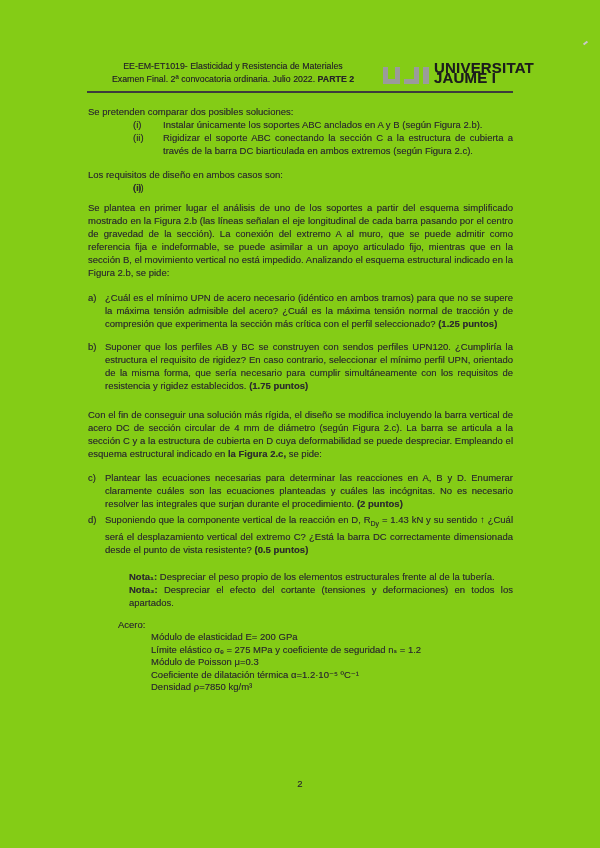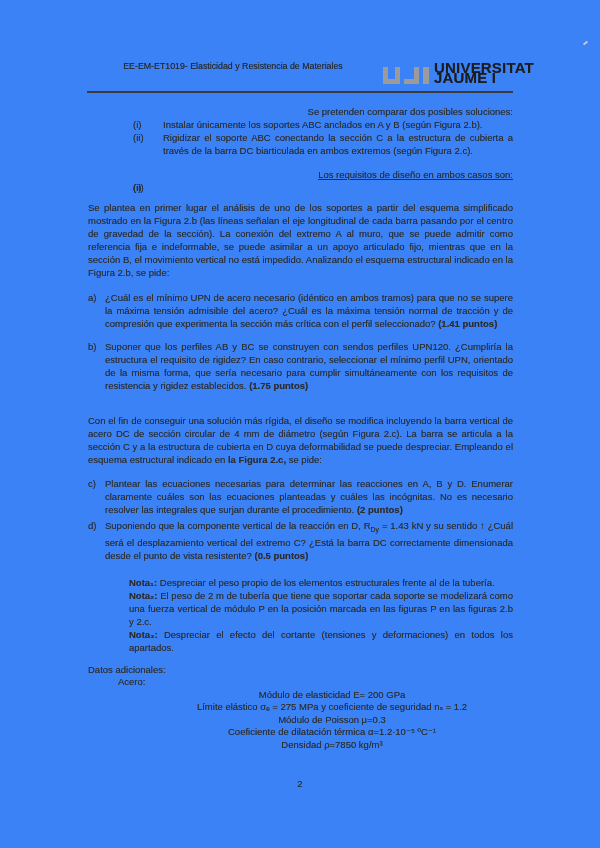--- a/index.html
+++ b/index.html
@@ -4,21 +4,21 @@
 <style>
   * { margin:0; padding:0; box-sizing:border-box; }
   html,body { width:600px; height:848px; }
   body {
     background:#ffffff;
     font-family:"Liberation Sans","DejaVu Sans",sans-serif;
     color:#2d2d2d;
   }
   .sheet {
     position:relative; width:600px; height:848px;
-    background:#3b82f6; overflow:hidden;
+    background:#84cc16; overflow:hidden;
     text-shadow:0 0 0.5px rgba(45,45,45,.55);
   }
   .artifact { position:absolute; left:583px; top:42px; width:5px; height:2px;
     background:#c9c9c9; transform:rotate(-40deg); }
 
   
   .header-left { position:absolute; left:88px; top:60px; width:290px;
     text-align:center; font-size:8.8px; line-height:13px; color:#262626; }
   .bold { font-weight:bold; }
   .logo { position:absolute; left:383px; top:59px; width:130px; height:28px;
@@ -27,52 +27,53 @@
   .glyph-u { width:17px; height:17px; border:5px solid #9b9b9b; border-top:none; }
   .glyph-j { width:15px; height:17px; border:5px solid #9b9b9b; border-top:none; border-left:none; margin-left:4px; }
   .glyph-i { width:6px; height:17px; background:#9b9b9b; margin-left:4px; }
   .logo-text { font-size:15px; font-weight:bold; line-height:10px;
     letter-spacing:.2px; color:#1c1c1c; }
   .rule { position:absolute; left:87px; top:91px; width:426px; height:2px; background:#3c3c3c; }
 
   
   .content { position:absolute; left:88px; top:100px; width:425px;
     font-size:9.5px; line-height:13px; text-align:justify; }
-  .p-title { margin-top:5px; text-align:right; }
-  .mt11 { margin-top:11px;text-decoration:underline; }
+  .p-title { margin-top:5px; text-align:left; }
+  .mt11 { margin-top:11px; }
   .list { list-style:none; }
   .list-item { position:relative; padding-left:75px; }
   .list-label { position:absolute; left:45px; top:0; }
   .para { margin-top:20px; }
   .question { position:relative; padding-left:17px; }
   .q-a { margin-top:12px; }
   .q-b { margin-top:10px; }
   .q-c { margin-top:11px; }
   .q-d { margin-top:3px; }
   .q-label { position:absolute; left:0; top:0; }
-  .para2 { margin-top:22px; }
+  .para2 { margin-top:16px; }
   .points { font-weight:bold; }
   .notes { margin-top:14px; }
   .note { text-align:justify;margin-left:41px; }
   .data-block { margin-top:10px; line-height:12.5px; text-align:left; }
   .data-material { padding-left:30px; }
-  .data-line { padding-left:63px;text-align:center; }
+  .data-line { padding-left:63px; }
   sub.var { font-size:7px; }
   .page-num { position:absolute; left:0; top:778px; width:600px;
     text-align:center; font-size:9.5px; color:#2d2d2d; }
 </style>
 </head>
 <body>
 
 <div class="sheet">
 
   <div class="artifact"></div>
 
   <div class="header-left">
     <div>EE-EM-ET1019- Elasticidad y Resistencia de Materiales</div>
+    <div><span>Examen Final. 2ª convocatoria ordinaria. Julio 2022. </span><span class="bold">PARTE 2</span></div>
   </div>
 
   <div class="logo">
     <div class="logo-blocks">
       <div class="glyph-u"></div>
       <div class="glyph-j"></div>
       <div class="glyph-i"></div>
     </div>
     <div class="logo-text">
       <div>UNIVERSITAT</div>
@@ -106,21 +107,21 @@
       <li class="list-item">
         <span class="list-label">(ii)</span>
       </li>
     </ul>
 
     <div class="para">Se plantea en primer lugar el análisis de uno de los soportes a partir del esquema simplificado mostrado en la Figura 2.b (las líneas señalan el eje longitudinal de cada barra pasando por el centro de gravedad de la sección). La conexión del extremo A al muro, que se puede admitir como referencia fija e indeformable, se puede asimilar a un apoyo articulado fijo, mientras que en la sección B, el movimiento vertical no está impedido. Analizando el esquema estructural indicado en la Figura 2.b, se pide:</div>
 
     <div class="question q-a">
       <span class="q-label">a)</span>
       <span>¿Cuál es el mínimo UPN de acero necesario (idéntico en ambos tramos) para que no se supere la máxima tensión admisible del acero? ¿Cuál es la máxima tensión normal de tracción y de compresión que experimenta la sección más crítica con el perfil seleccionado?</span>
-      <span class="points">(1.41 puntos)</span>
+      <span class="points">(1.25 puntos)</span>
     </div>
 
     <div class="question q-b">
       <span class="q-label">b)</span>
       <span>Suponer que los perfiles AB y BC se construyen con sendos perfiles UPN120. ¿Cumpliría la estructura el requisito de rigidez? En caso contrario, seleccionar el mínimo perfil UPN, orientado de la misma forma, que sería necesario para cumplir simultáneamente con los requisitos de resistencia y rigidez establecidos.</span>
       <span class="points">(1.75 puntos)</span>
     </div>
 
     <div class="para para2">
       <span>Con el fin de conseguir una solución más rígida, el diseño se modifica incluyendo la barra vertical de acero DC de sección circular de 4 mm de diámetro (según Figura 2.c). La barra se articula a la sección C y a la estructura de cubierta en D cuya deformabilidad se puede despreciar. Empleando el esquema estructural indicado en </span><span class="bold">la Figura 2.c,</span><span> se pide:</span>
@@ -136,29 +137,25 @@
       <span class="q-label">d)</span>
       <span>Suponiendo que la componente vertical de la reacción en D, R</span><sub class="var">Dy</sub><span> = 1.43 kN y su sentido ↑ ¿Cuál será el desplazamiento vertical del extremo C? ¿Está la barra DC correctamente dimensionada desde el punto de vista resistente?</span>
       <span class="points">(0.5 puntos)</span>
     </div>
 
     <div class="notes">
       <div class="note">
         <span class="bold">Nota₁:</span><span> Despreciar el peso propio de los elementos estructurales frente al de la tubería.</span>
       </div>
       <div class="note">
-        <span class="bold">Nota₂:</span><span> El peso de 2 m de tubería que tiene que soportar cada soporte se modelizará como una fuerza vertical de módulo P en la posición marcada en las figuras P en las figuras 2.b y 2.c.</span>
-      </div>
-      <div class="note">
         <span class="bold">Nota₃:</span><span> Despreciar el efecto del cortante (tensiones y deformaciones) en todos los apartados.</span>
       </div>
     </div>
 
     <div class="data-block">
-      <div>Datos adicionales:</div>
       <div class="data-material">Acero:</div>
       <div class="data-line">Módulo de elasticidad E= 200 GPa</div>
       <div class="data-line">Límite elástico σₑ = 275 MPa y coeficiente de seguridad nₛ = 1.2</div>
       <div class="data-line">Módulo de Poisson μ=0.3</div>
       <div class="data-line">Coeficiente de dilatación térmica α=1.2·10⁻⁵ ºC⁻¹</div>
       <div class="data-line">Densidad ρ=7850 kg/m³</div>
     </div>
 
   </div>
 

